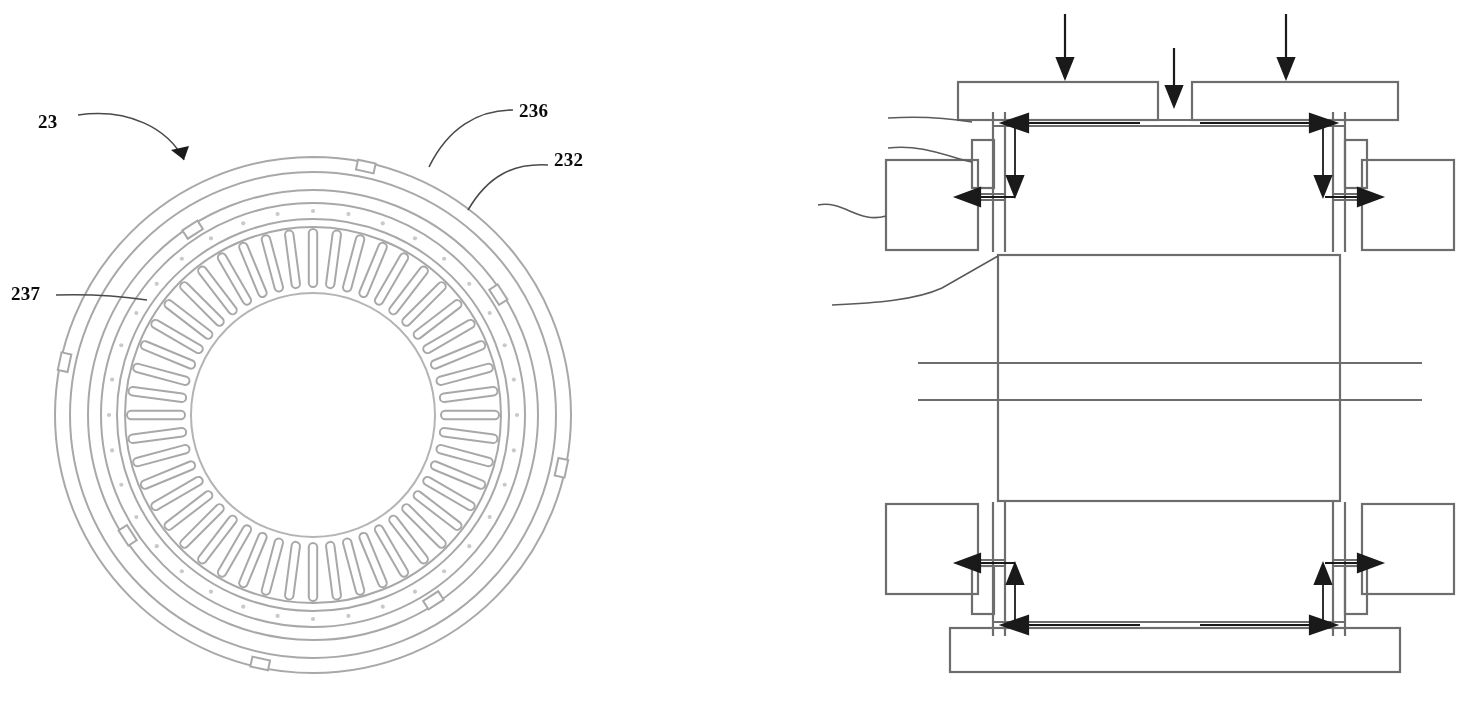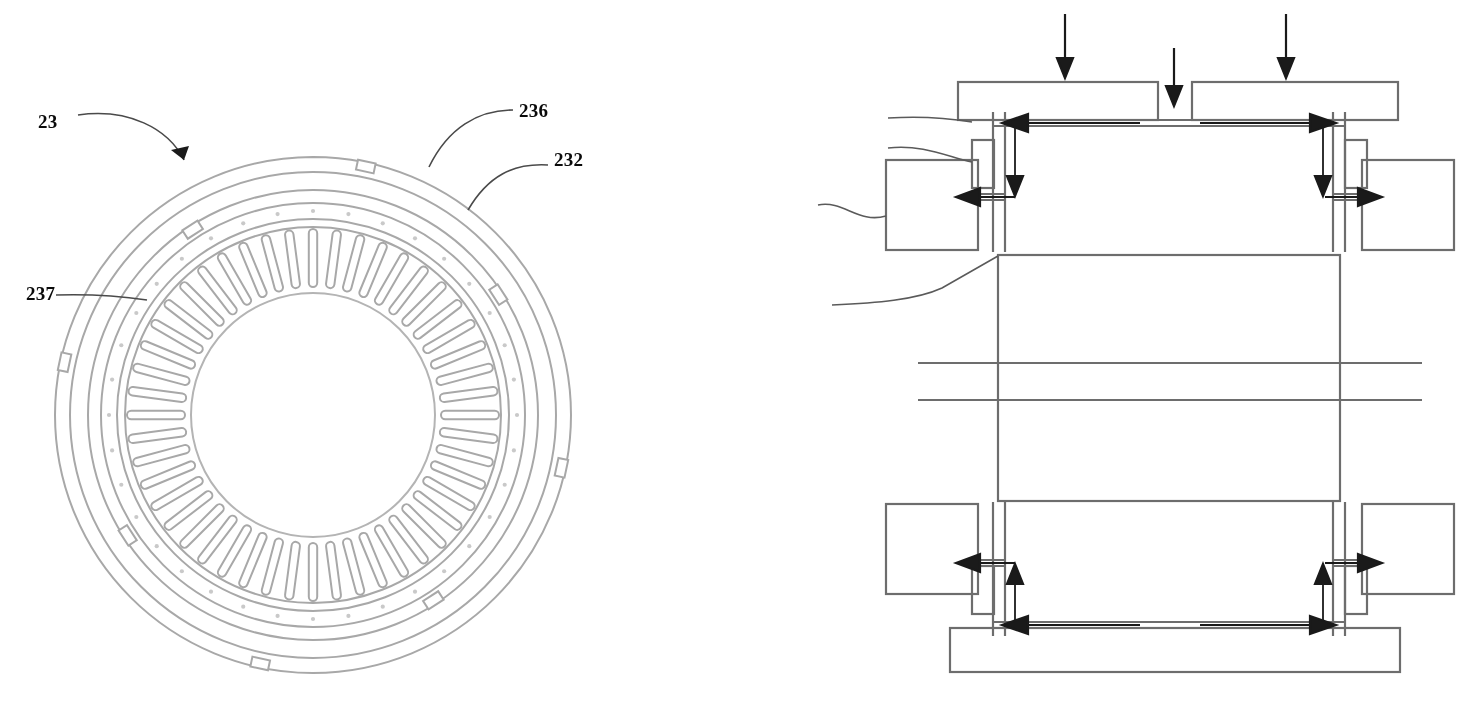--- a/index.html
+++ b/index.html
@@ -38,21 +38,21 @@
     white-space: nowrap;
     letter-spacing: 0.3px;
     user-select: none;
   }
   .ref-left  { font-size: 19px; }
 
   
   #lbl-23   { left: 30px;  top: 111px; }
   #lbl-236  { left: 511px; top: 100px; }
   #lbl-232  { left: 546px; top: 149px; }
-  #lbl-237  { left: 18px;   top: 283px; text-align: right; }
+  #lbl-237  { left: 3px;   top: 283px; text-align: right; }
 </style>
 </head>
 <body>
 
 <div id="figure-root">
 
   <div class="panel" id="left-panel">
     <svg width="740" height="704" viewBox="0 0 740 704">
       <defs>
         <g id="slot-shape">

